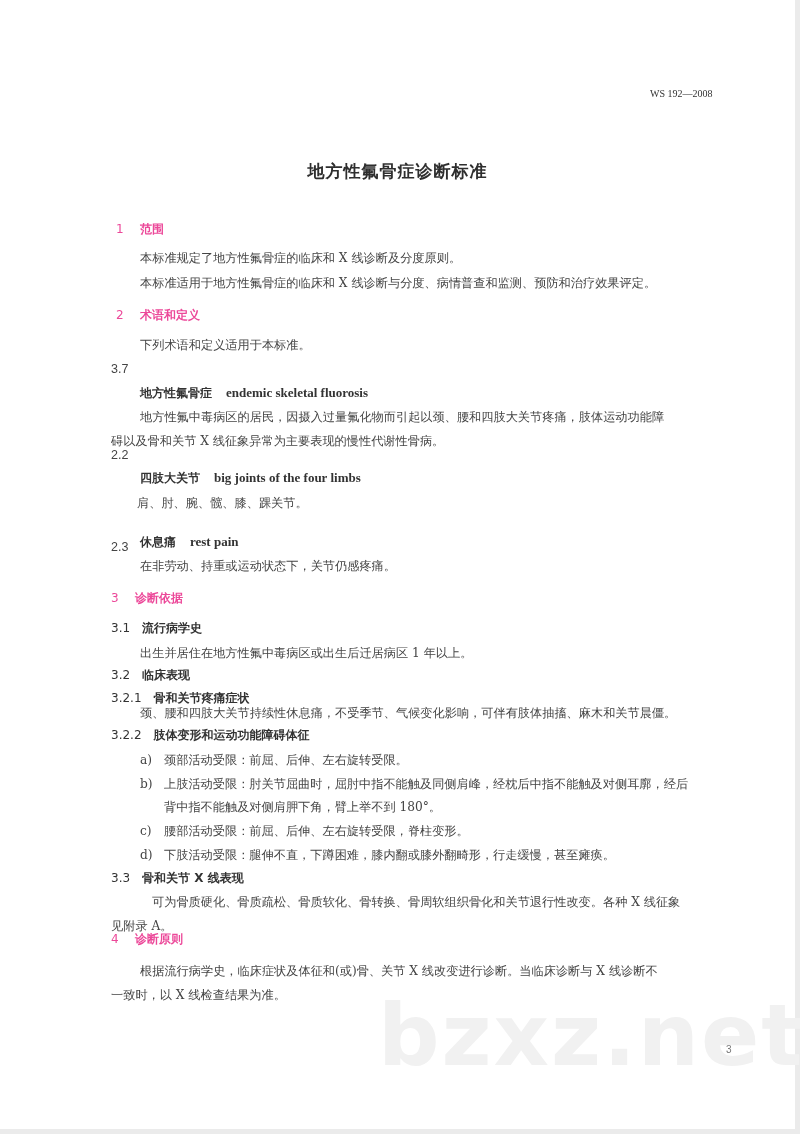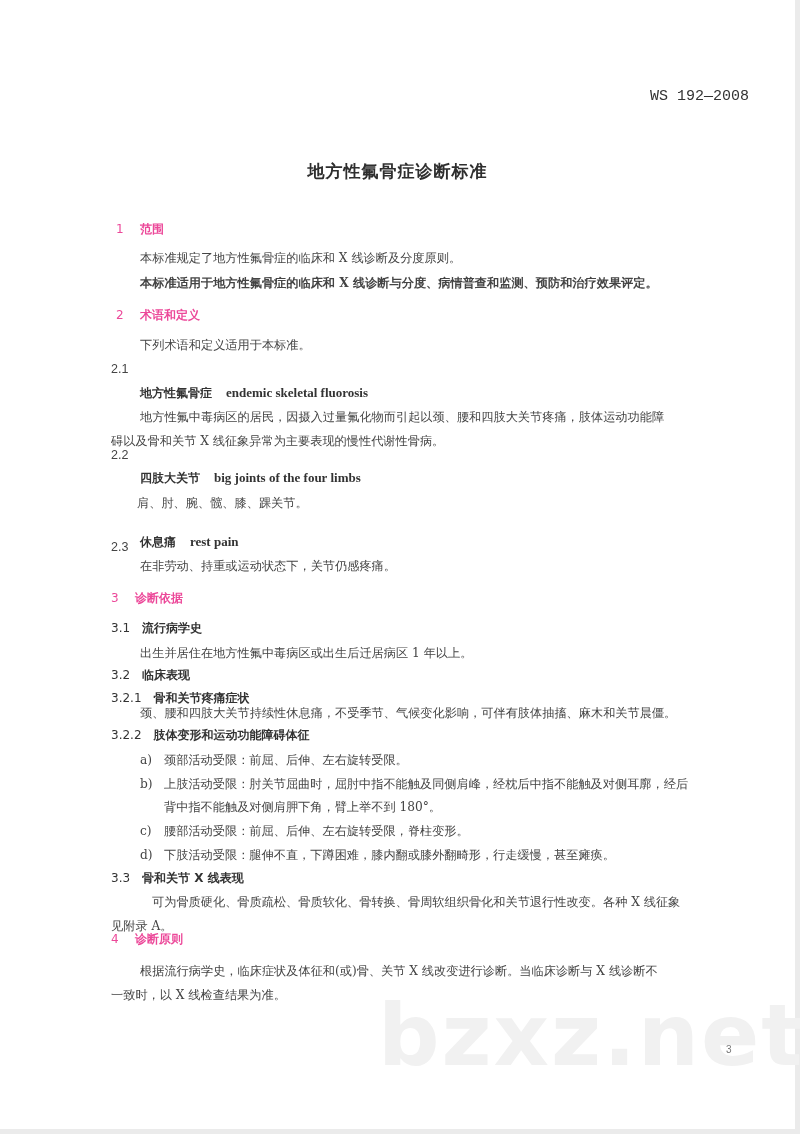--- a/index.html
+++ b/index.html
@@ -10,22 +10,22 @@
     color: #3a3a3a;
   }
   .page {
     position: absolute; left: 0; top: 0;
     width: 795px; height: 1129px;
     background: #ffffff;
   }
   .abs { position: absolute; white-space: nowrap; }
   .std-code {
     left: 650px; top: 88px;
-    font-family: Liberation Mono, monospace;
-    font-size: 15px; color: #333;
+    font-family: Liberation Serif, serif;
+    font-size: 10px; color: #333;
   }
   .doc-title {
     left: 0; width: 795px; top: 160px; text-align: center;
     font-family: Liberation Sans, sans-serif; font-weight: bold;
     font-size: 17px; letter-spacing: 1px; color: #2e2e2e;
   }
   .h1 {
     font-family: "DejaVu Sans", sans-serif; font-weight: bold;
     font-size: 12px; color: #ec4899;
   }
@@ -52,28 +52,28 @@
 
 <div class="page">
 
   <div class="abs std-code">WS 192—2008</div>
   <div class="abs doc-title">地方性氟骨症诊断标准</div>
 
   <div class="abs h1" style="left:116px; top:221px;">
     <span class="num">1</span><span>范围</span>
   </div>
   <div class="abs txt" style="left:140px; top:250px;">本标准规定了地方性氟骨症的临床和 X 线诊断及分度原则。</div>
-  <div class="abs txt" style="left:140px; top:275px;font-weight:bold;">本标准适用于地方性氟骨症的临床和 X 线诊断与分度、病情普查和监测、预防和治疗效果评定。</div>
+  <div class="abs txt" style="left:140px; top:275px;">本标准适用于地方性氟骨症的临床和 X 线诊断与分度、病情普查和监测、预防和治疗效果评定。</div>
 
   <div class="abs h1" style="left:116px; top:307px;">
     <span class="num">2</span><span>术语和定义</span>
   </div>
   <div class="abs txt" style="left:140px; top:337px;">下列术语和定义适用于本标准。</div>
 
-  <div class="abs num-only" style="left:111px; top:362px;">2.1</div>
+  <div class="abs num-only" style="left:111px; top:362px;">3.7</div>
   <div class="abs term" style="left:140px; top:385px;">
     <span>地方性氟骨症</span><span class="en">endemic skeletal fluorosis</span>
   </div>
   <div class="abs txt" style="left:111px; top:433px;">碍以及骨和关节 X 线征象异常为主要表现的慢性代谢性骨病。</div>
   <div class="abs txt" style="left:140px; top:409px;">地方性氟中毒病区的居民，因摄入过量氟化物而引起以颈、腰和四肢大关节疼痛，肢体运动功能障</div>
 
   <div class="abs num-only" style="left:111px; top:448px;">2.2</div>
   <div class="abs term" style="left:140px; top:470px;">
     <span>四肢大关节</span><span class="en">big joints of the four limbs</span>
   </div>

